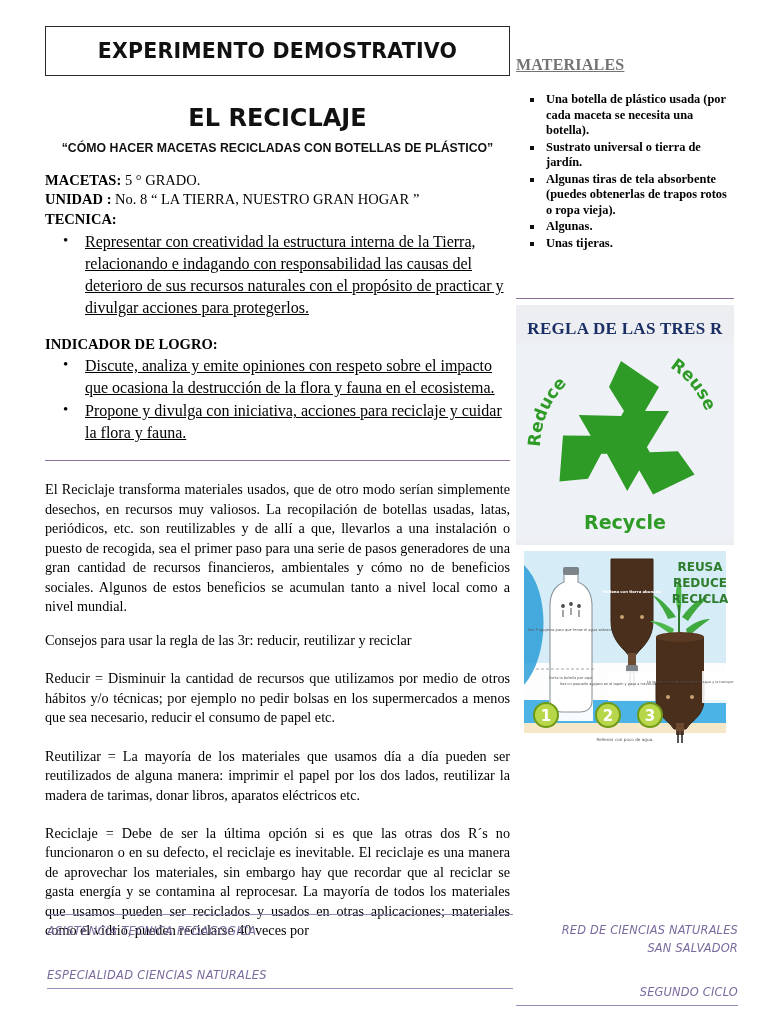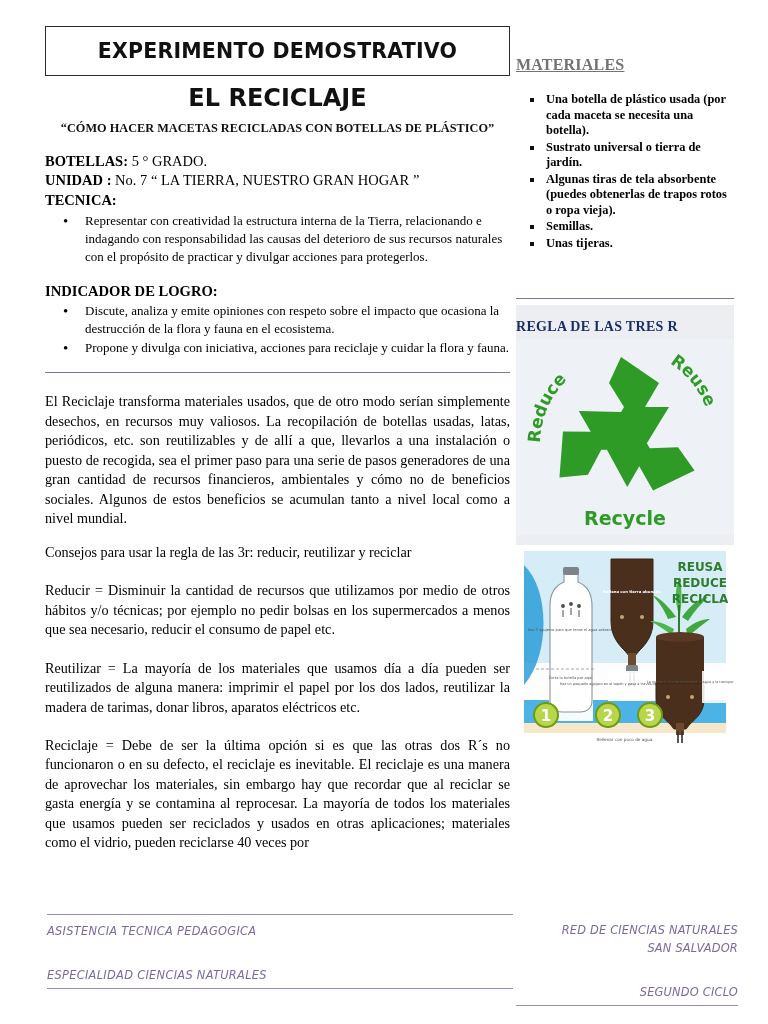--- a/index.html
+++ b/index.html
@@ -36,47 +36,48 @@
     font-size: 20.5px;
     letter-spacing: 0.2px;
     color: #111;
   }
 
   .doc-title {
     text-align: center;
     font-family: "DejaVu Sans", sans-serif;
     font-weight: bold;
     font-size: 24px;
-    margin-top: 8px;
+    margin-top: 28px;
     color: #111;
   }
   .doc-subtitle {
     text-align: center;
-    font-family: Liberation Serif, serif;
+    font-family: Liberation Sans, sans-serif;
     font-weight: bold;
     font-size: 12.3px;
     margin-top: 9px;
     color: #111;
   }
 
   .meta { margin-top: 16px; font-size: 14.5px; line-height: 1.33; }
   .meta-line { white-space: nowrap; }
   .meta-label { font-weight: bold; }
 
   ul.bullets {
     margin: 2px 0 0 0;
     padding-left: 30px;
     list-style: none;
   }
   ul.bullets > li {
     position: relative;
-    font-size: 13px;
+    font-size: 16px;
     line-height: 1.38;
     margin-bottom: 1px;
     padding-left: 10px;
+    text-decoration: underline;
   }
   ul.bullets > li::before {
     content: "\2022";
     position: absolute;
     left: -12px;
     top: -1px;
     font-size: 15px;
   }
 
   .section-head {
@@ -155,24 +156,24 @@
   }
 
   
   .rule-panel {
     position: absolute;
     left: 516px; top: 305px;
     width: 218px; height: 445px;
     background: #eceef1;
   }
   .rule-title {
-    text-align: left;
+    text-align: center;
     padding-top: 14px;
     font-weight: bold;
-    font-size: 14px;
+    font-size: 17px;
     color: #1b2f66;
     letter-spacing: 0.3px;
   }
 
   
   .recycle-wrap {
     position: relative;
     width: 218px; height: 196px;
     margin-top: 4px;
     background: #eef1f6;
@@ -231,26 +232,26 @@
     <div class="title-box">
       <span class="title-box-text">EXPERIMENTO DEMOSTRATIVO</span>
     </div>
 
     <div class="doc-title">EL RECICLAJE</div>
 
     <div class="doc-subtitle">“CÓMO HACER MACETAS RECICLADAS CON BOTELLAS DE PLÁSTICO”</div>
 
     <div class="meta">
       <div class="meta-line">
-        <span class="meta-label">BOTELLAS:</span>
+        <span class="meta-label">MACETAS:</span>
         <span>5 ° GRADO.</span>
       </div>
       <div class="meta-line">
         <span class="meta-label">UNIDAD :</span>
-        <span>No.  7  “  LA TIERRA, NUESTRO GRAN HOGAR ”</span>
+        <span>No.  8  “  LA TIERRA, NUESTRO GRAN HOGAR ”</span>
       </div>
       <div class="meta-line">
         <span class="meta-label">TECNICA:</span>
       </div>
       <ul class="bullets">
         <li>Representar con creatividad la estructura interna de la Tierra, relacionando e indagando con responsabilidad las causas del deterioro de sus recursos naturales con el propósito de practicar y divulgar acciones para protegerlos.</li>
       </ul>
     </div>
 
     <div class="section-head">INDICADOR DE LOGRO:</div>
@@ -270,21 +271,21 @@
   </div>
 
   <div class="right-col">
     <div>
       <span class="mat-head">MATERIALES</span>
     </div>
     <ul class="mat-list">
       <li>Una botella de plástico usada (por cada maceta se necesita una botella).</li>
       <li>Sustrato universal o tierra de jardín.</li>
       <li>Algunas tiras de tela absorbente (puedes obtenerlas de trapos rotos o ropa vieja).</li>
-      <li>Semillas.</li>
+      <li>Algunas.</li>
       <li>Unas tijeras.</li>
     </ul>
   </div>
 
   <hr class="right-rule">
 
   <div class="rule-panel">
     <div class="rule-title">REGLA DE LAS TRES R</div>
 
     <div class="recycle-wrap">

